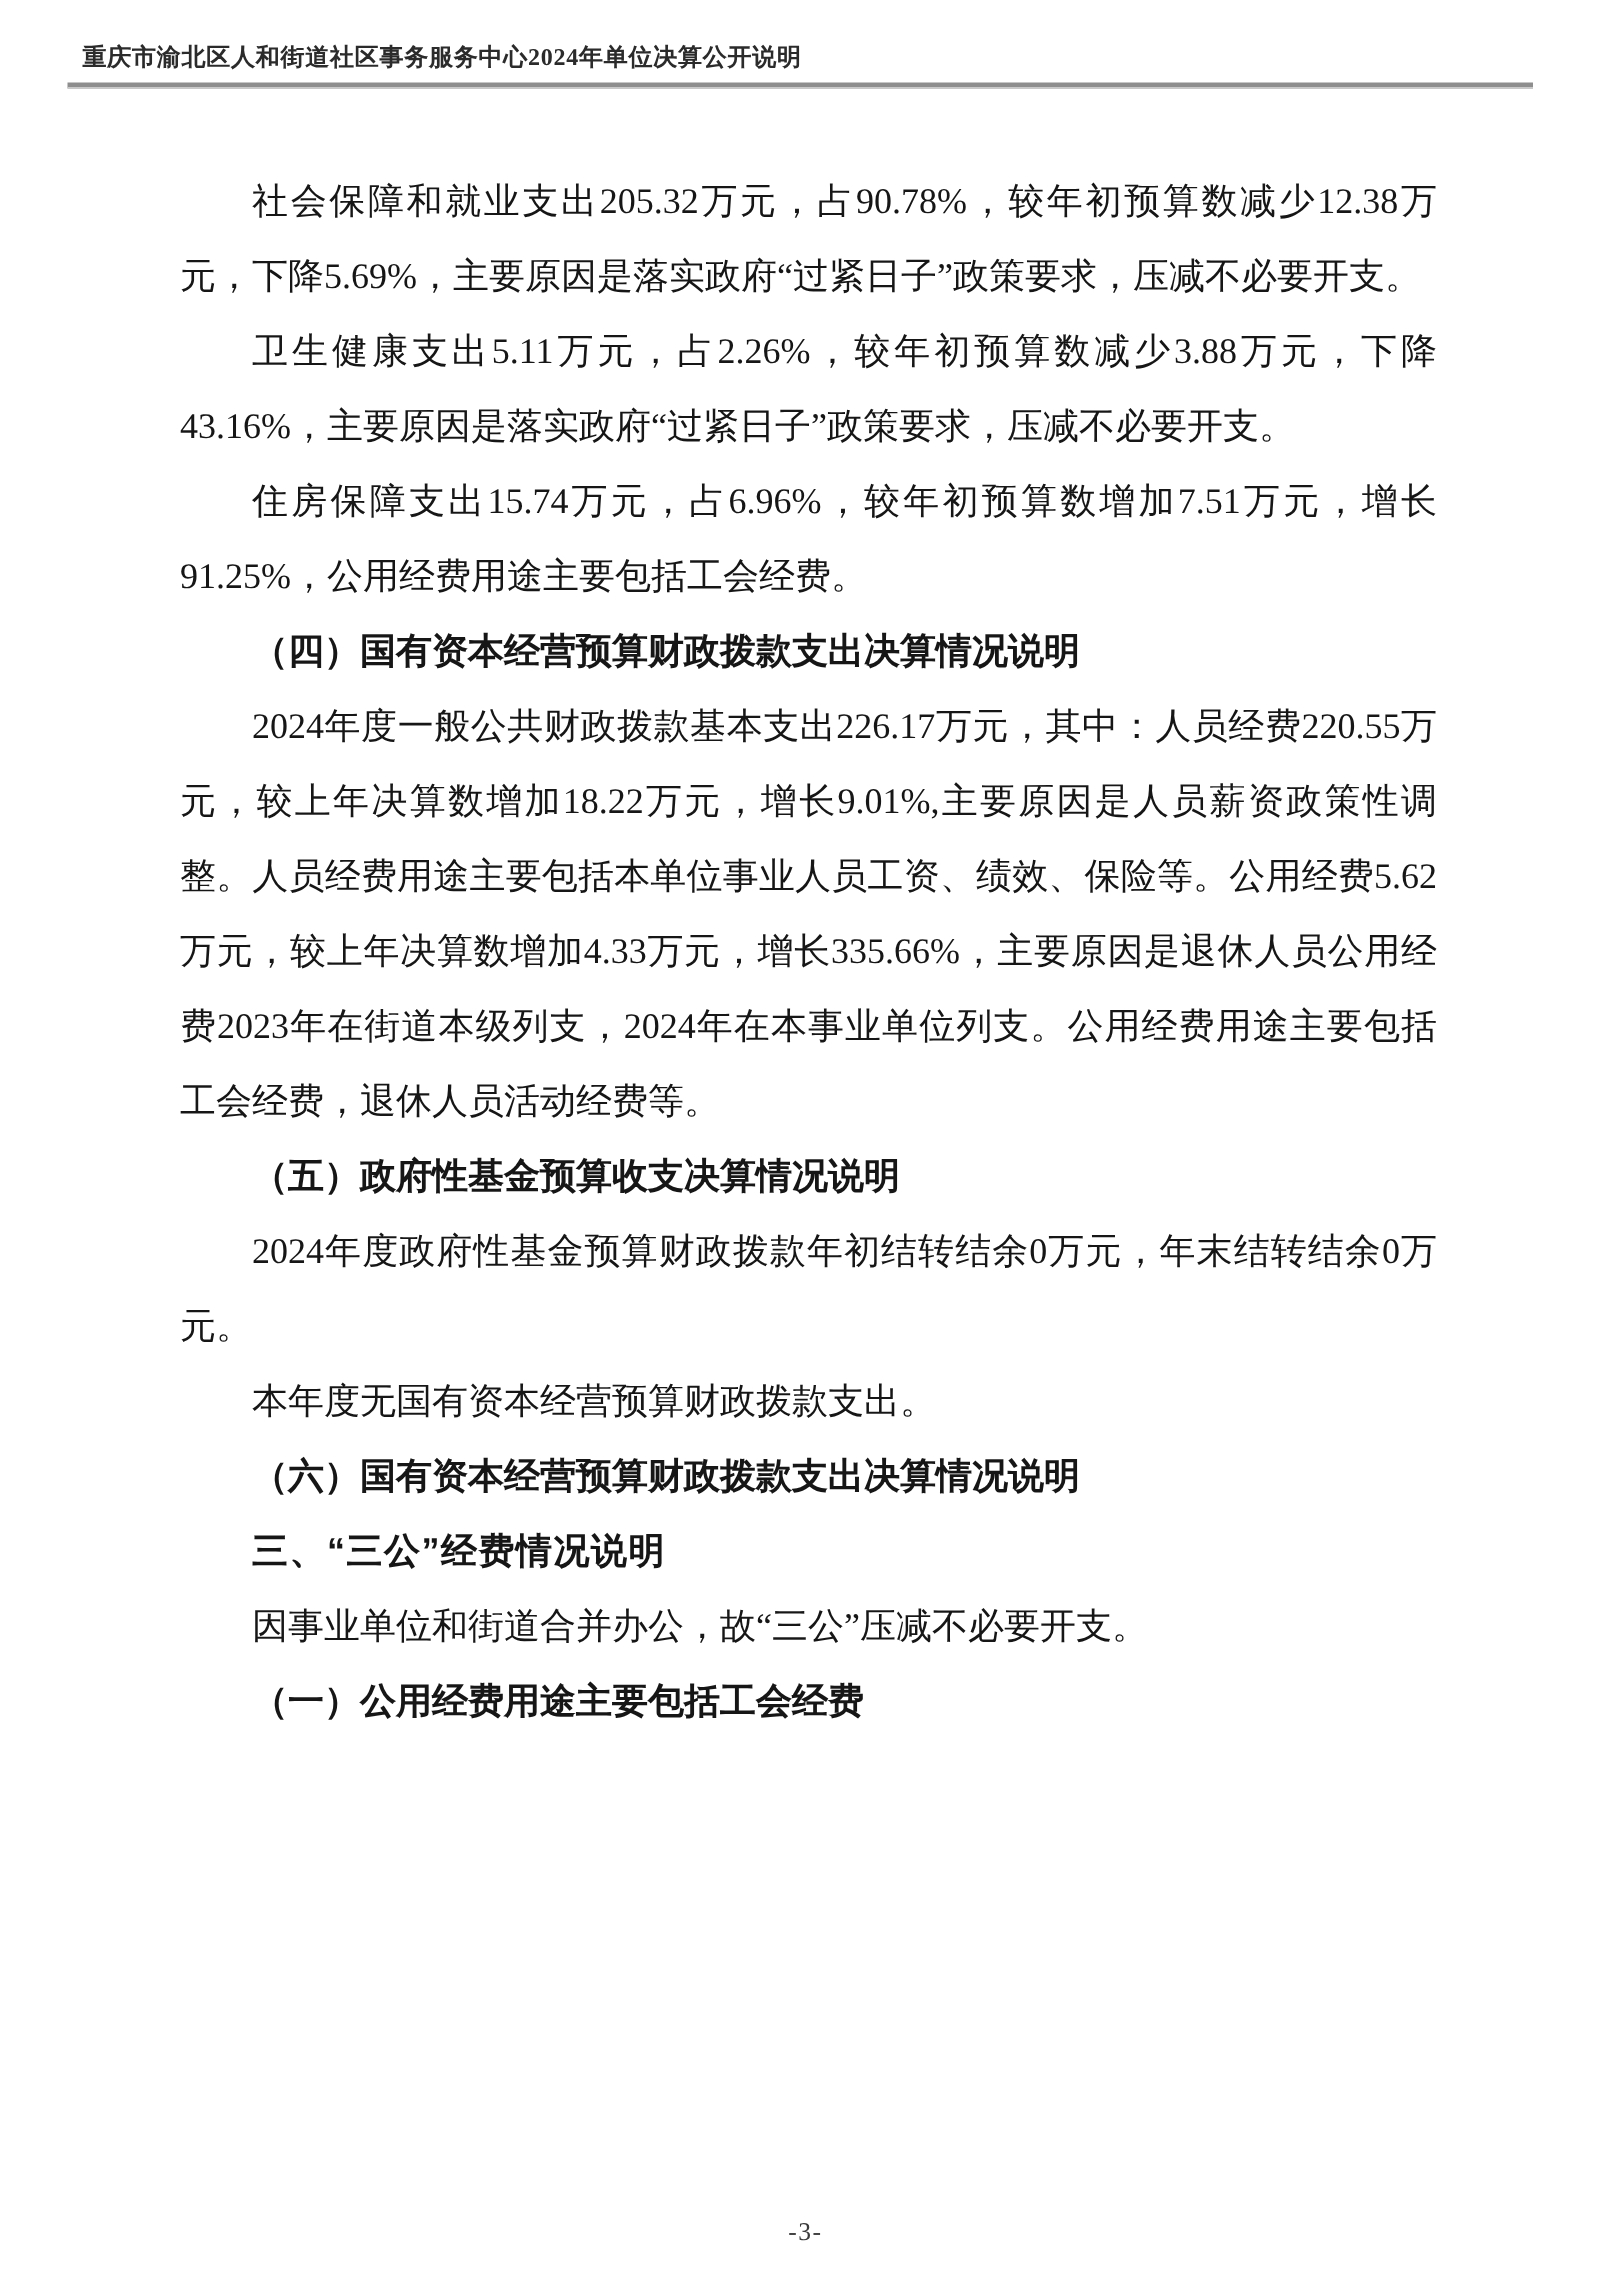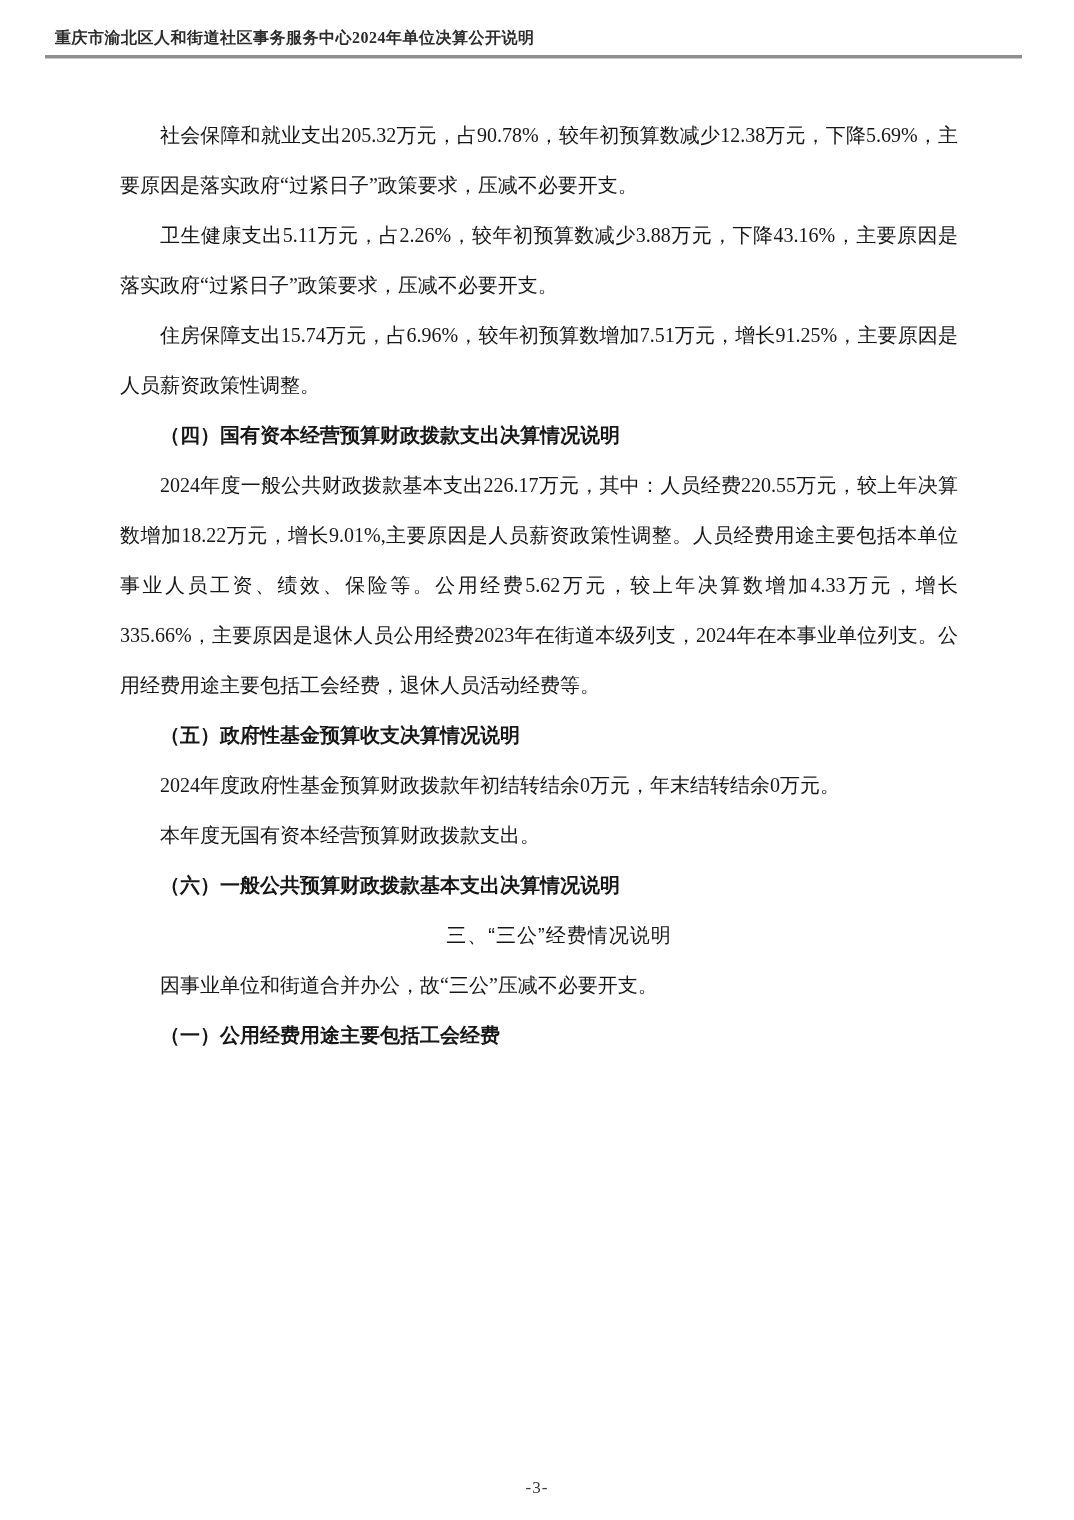--- a/index.html
+++ b/index.html
@@ -39,35 +39,35 @@
   }
   
   .content {
     position: absolute;
     left: 120px;
     top: 110px;
     width: 838px;
   }
   .content p {
     margin: 0;
-    font-size: 20px;
+    font-size: 24px;
     line-height: 50px;
     text-align: justify;
     text-indent: 2em;
     font-family: "Liberation Serif", "DejaVu Serif", serif;
     font-weight: 400;
   }
   .content p.h-kai {          
     font-weight: 700;
     text-align: left;
   }
   .content p.h-hei {          
-    font-weight: 400;
+    font-weight: 700;
     font-family: "Liberation Sans", "DejaVu Sans", sans-serif;
-    text-align: center;
+    text-align: left;
     letter-spacing: 1px;
   }
   
   .footer {
     position: absolute;
     left: 0;
     top: 1478px;
     width: 100%;
     text-align: center;
     font-size: 17px;
@@ -81,27 +81,27 @@
 <div class="page">
 
   <div>
     <div class="header-title">重庆市渝北区人和街道社区事务服务中心2024年单位决算公开说明</div>
     <div class="header-rule"></div>
   </div>
 
   <div class="content">
     <p>社会保障和就业支出205.32万元，占90.78%，较年初预算数减少12.38万元，下降5.69%，主要原因是落实政府“过紧日子”政策要求，压减不必要开支。</p>
     <p>卫生健康支出5.11万元，占2.26%，较年初预算数减少3.88万元，下降43.16%，主要原因是落实政府“过紧日子”政策要求，压减不必要开支。</p>
-    <p>住房保障支出15.74万元，占6.96%，较年初预算数增加7.51万元，增长91.25%，主要原因是人员薪资政策性调整。</p>
+    <p>住房保障支出15.74万元，占6.96%，较年初预算数增加7.51万元，增长91.25%，公用经费用途主要包括工会经费。</p>
     <p class="h-kai">（四）国有资本经营预算财政拨款支出决算情况说明</p>
     <p>2024年度一般公共财政拨款基本支出226.17万元，其中：人员经费220.55万元，较上年决算数增加18.22万元，增长9.01%,主要原因是人员薪资政策性调整。人员经费用途主要包括本单位事业人员工资、绩效、保险等。公用经费5.62万元，较上年决算数增加4.33万元，增长335.66%，主要原因是退休人员公用经费2023年在街道本级列支，2024年在本事业单位列支。公用经费用途主要包括工会经费，退休人员活动经费等。</p>
     <p class="h-kai">（五）政府性基金预算收支决算情况说明</p>
     <p>2024年度政府性基金预算财政拨款年初结转结余0万元，年末结转结余0万元。</p>
     <p>本年度无国有资本经营预算财政拨款支出。</p>
-    <p class="h-kai">（六）一般公共预算财政拨款基本支出决算情况说明</p>
+    <p class="h-kai">（六）国有资本经营预算财政拨款支出决算情况说明</p>
     <p class="h-hei">三、“三公”经费情况说明</p>
     <p>因事业单位和街道合并办公，故“三公”压减不必要开支。</p>
     <p class="h-kai">（一）公用经费用途主要包括工会经费</p>
   </div>
 
   <div class="footer">
     <span>-3-</span>
   </div>
 
 </div>

